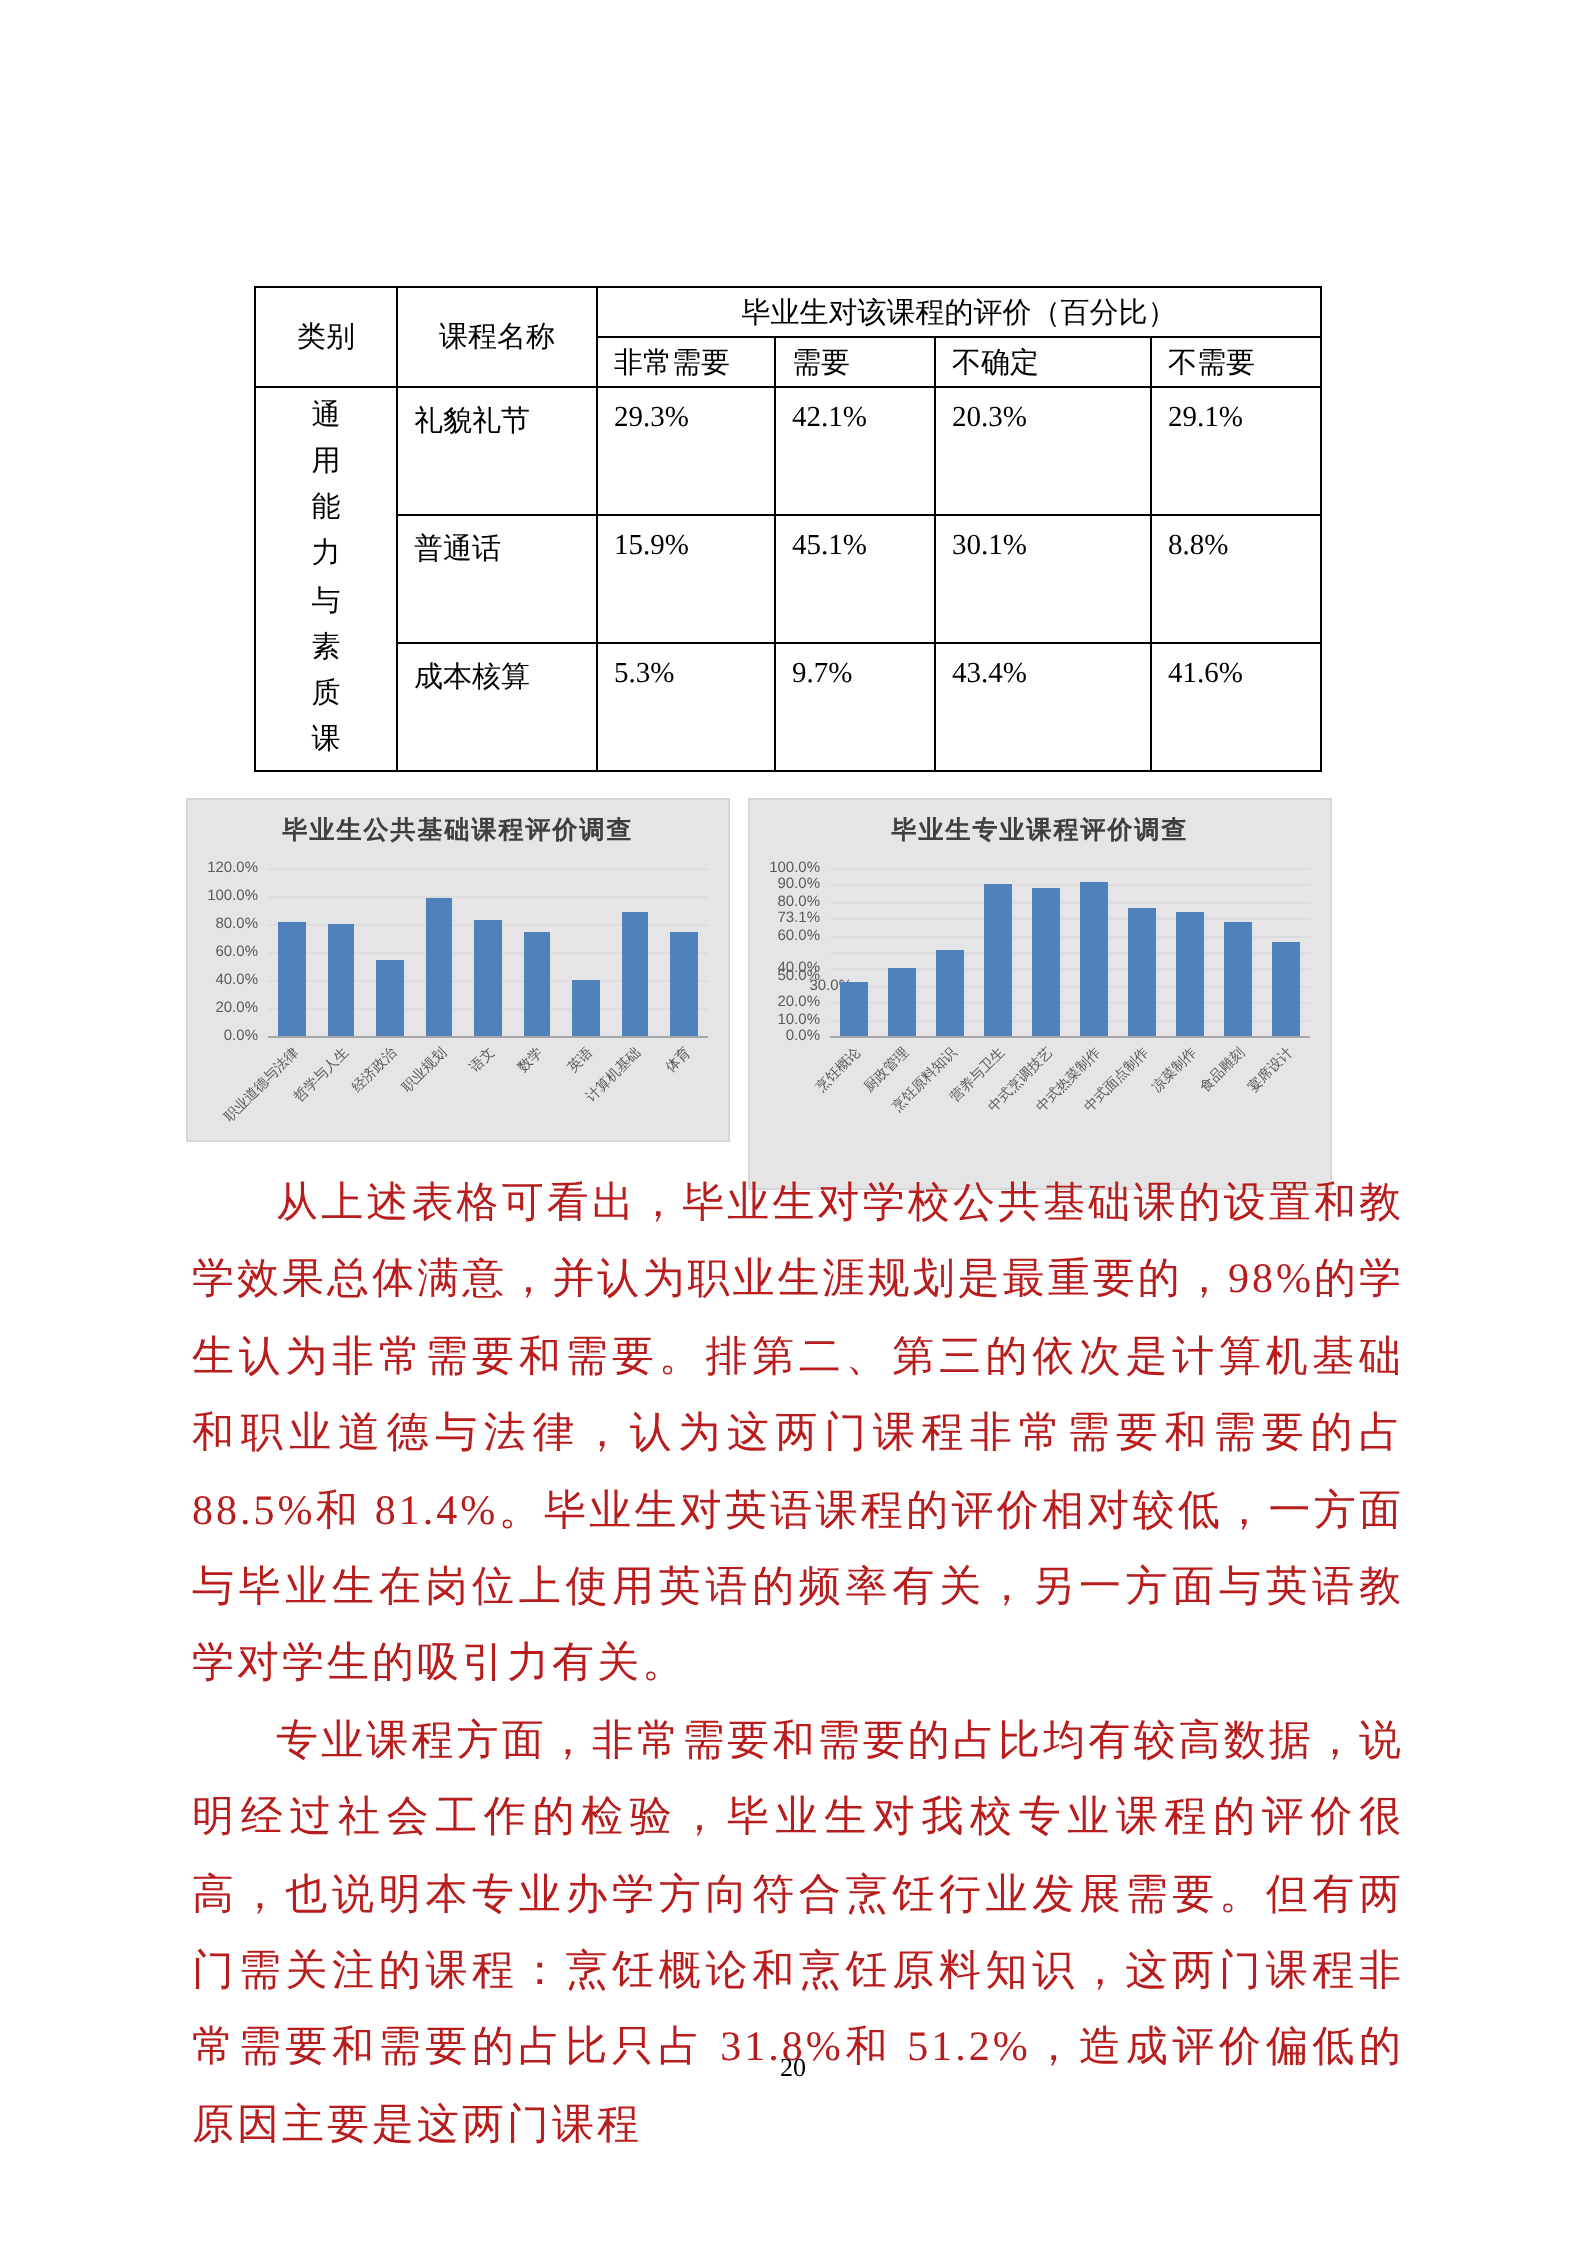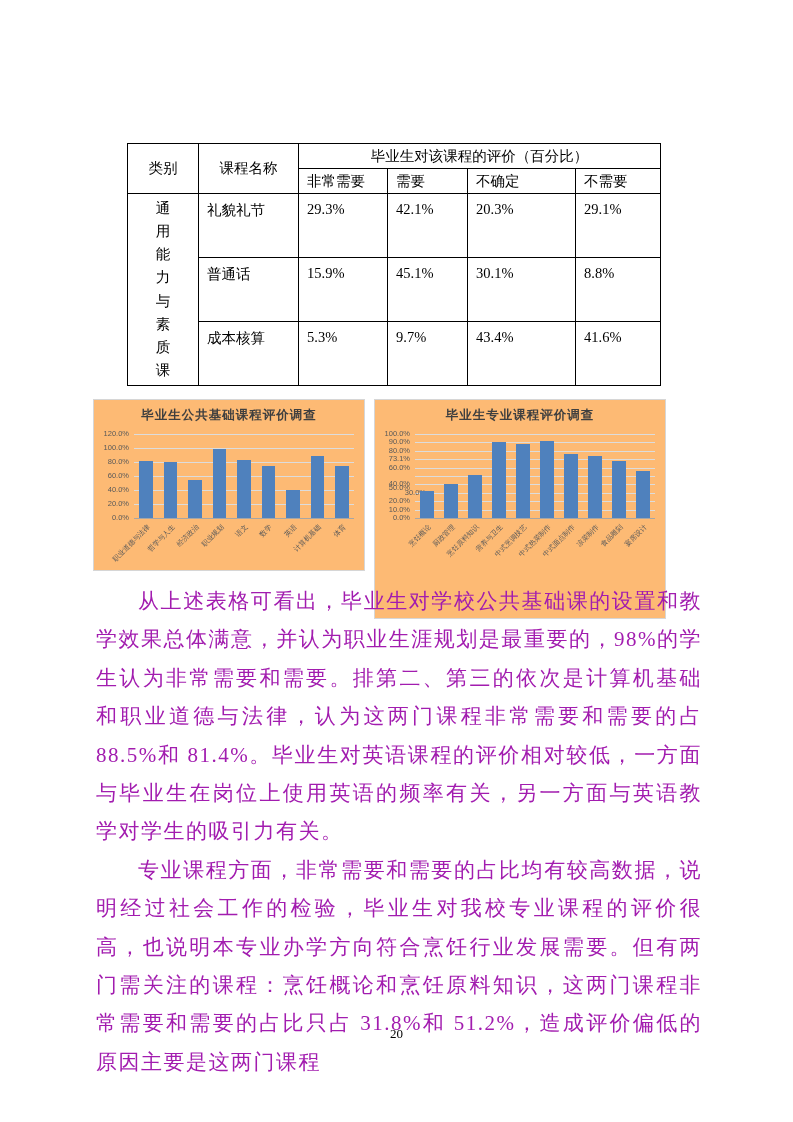--- a/index.html
+++ b/index.html
@@ -59,21 +59,21 @@
     margin: 0 auto;
     line-height: 23.2px;
     word-break: break-all;
     text-align: center;
   }
 
   
   .chart {
     position: absolute;
     border: 1px solid #d6d6d6;
-    background: #fdba74;
+    background: #e5e5e5;
   }
   .chart-title {
     position: absolute;
     top: 7px; left: 0; right: 0;
     text-align: center;
     font-size: 12.5px;
     font-weight: bold;
     color: #3f3f3f;
     letter-spacing: 1px;
   }
@@ -110,21 +110,21 @@
     left: 96px;
     top: 582px;
     width: 606px;
   }
   .body-text p {
     font-size: 21px;
     line-height: 38.4px;
     letter-spacing: 1.5px;
     text-align: justify;
     text-indent: 2em;
-    color: #a21caf;
+    color: #b91c1c;
   }
 
   
   .page-number {
     position: absolute;
     left: 0; right: 0;
     top: 1026px;
     text-align: center;
     font-size: 13px;
   }
@@ -214,21 +214,21 @@
         <div class="xtick" style="left: 94.4px; top: 97px; width: 80px;">数学</div>
         <div class="bar" style="left: 192px; top: 64.3px; width: 13.7px; height: 27.6px; background: rgb(79, 129, 189);"></div>
         <div class="xtick" style="left: 118.9px; top: 97px; width: 80px;">英语</div>
         <div class="bar" style="left: 216.5px; top: 30px; width: 13.7px; height: 62px; background: rgb(79, 129, 189);"></div>
         <div class="xtick" style="left: 143.3px; top: 97px; width: 80px;">计算机基础</div>
         <div class="bar" style="left: 240.9px; top: 40.2px; width: 13.7px; height: 51.8px; background: rgb(79, 129, 189);"></div>
         <div class="xtick" style="left: 167.8px; top: 97px; width: 80px;">体育</div>
       </div>
   </div>
 
-  <div class="chart" style="left:374px; top:399px; width:292px; height:220px;">
+  <div class="chart" style="left:374px; top:399px; width:292px; height:196px;">
     <div class="chart-title">毕业生专业课程评价调查</div>
     <div class="chart-canvas">
         <div class="gridline axisline" style="left: 40px; top: 92px; width: 240px;"></div>
         <div class="ytick" style="left: 0px; top: 88px; width: 35px;">0.0%</div>
         <div class="gridline" style="left: 40px; top: 83.6px; width: 240px;"></div>
         <div class="ytick" style="left: 0px; top: 79.6px; width: 35px;">10.0%</div>
         <div class="gridline" style="left: 40px; top: 75.2px; width: 240px;"></div>
         <div class="ytick" style="left: 0px; top: 71.2px; width: 35px;">20.0%</div>
         <div class="gridline" style="left: 40px; top: 66.8px; width: 240px;"></div>
         <div class="ytick" style="left: 16px; top: 62.8px; width: 35px;">30.0%</div>

